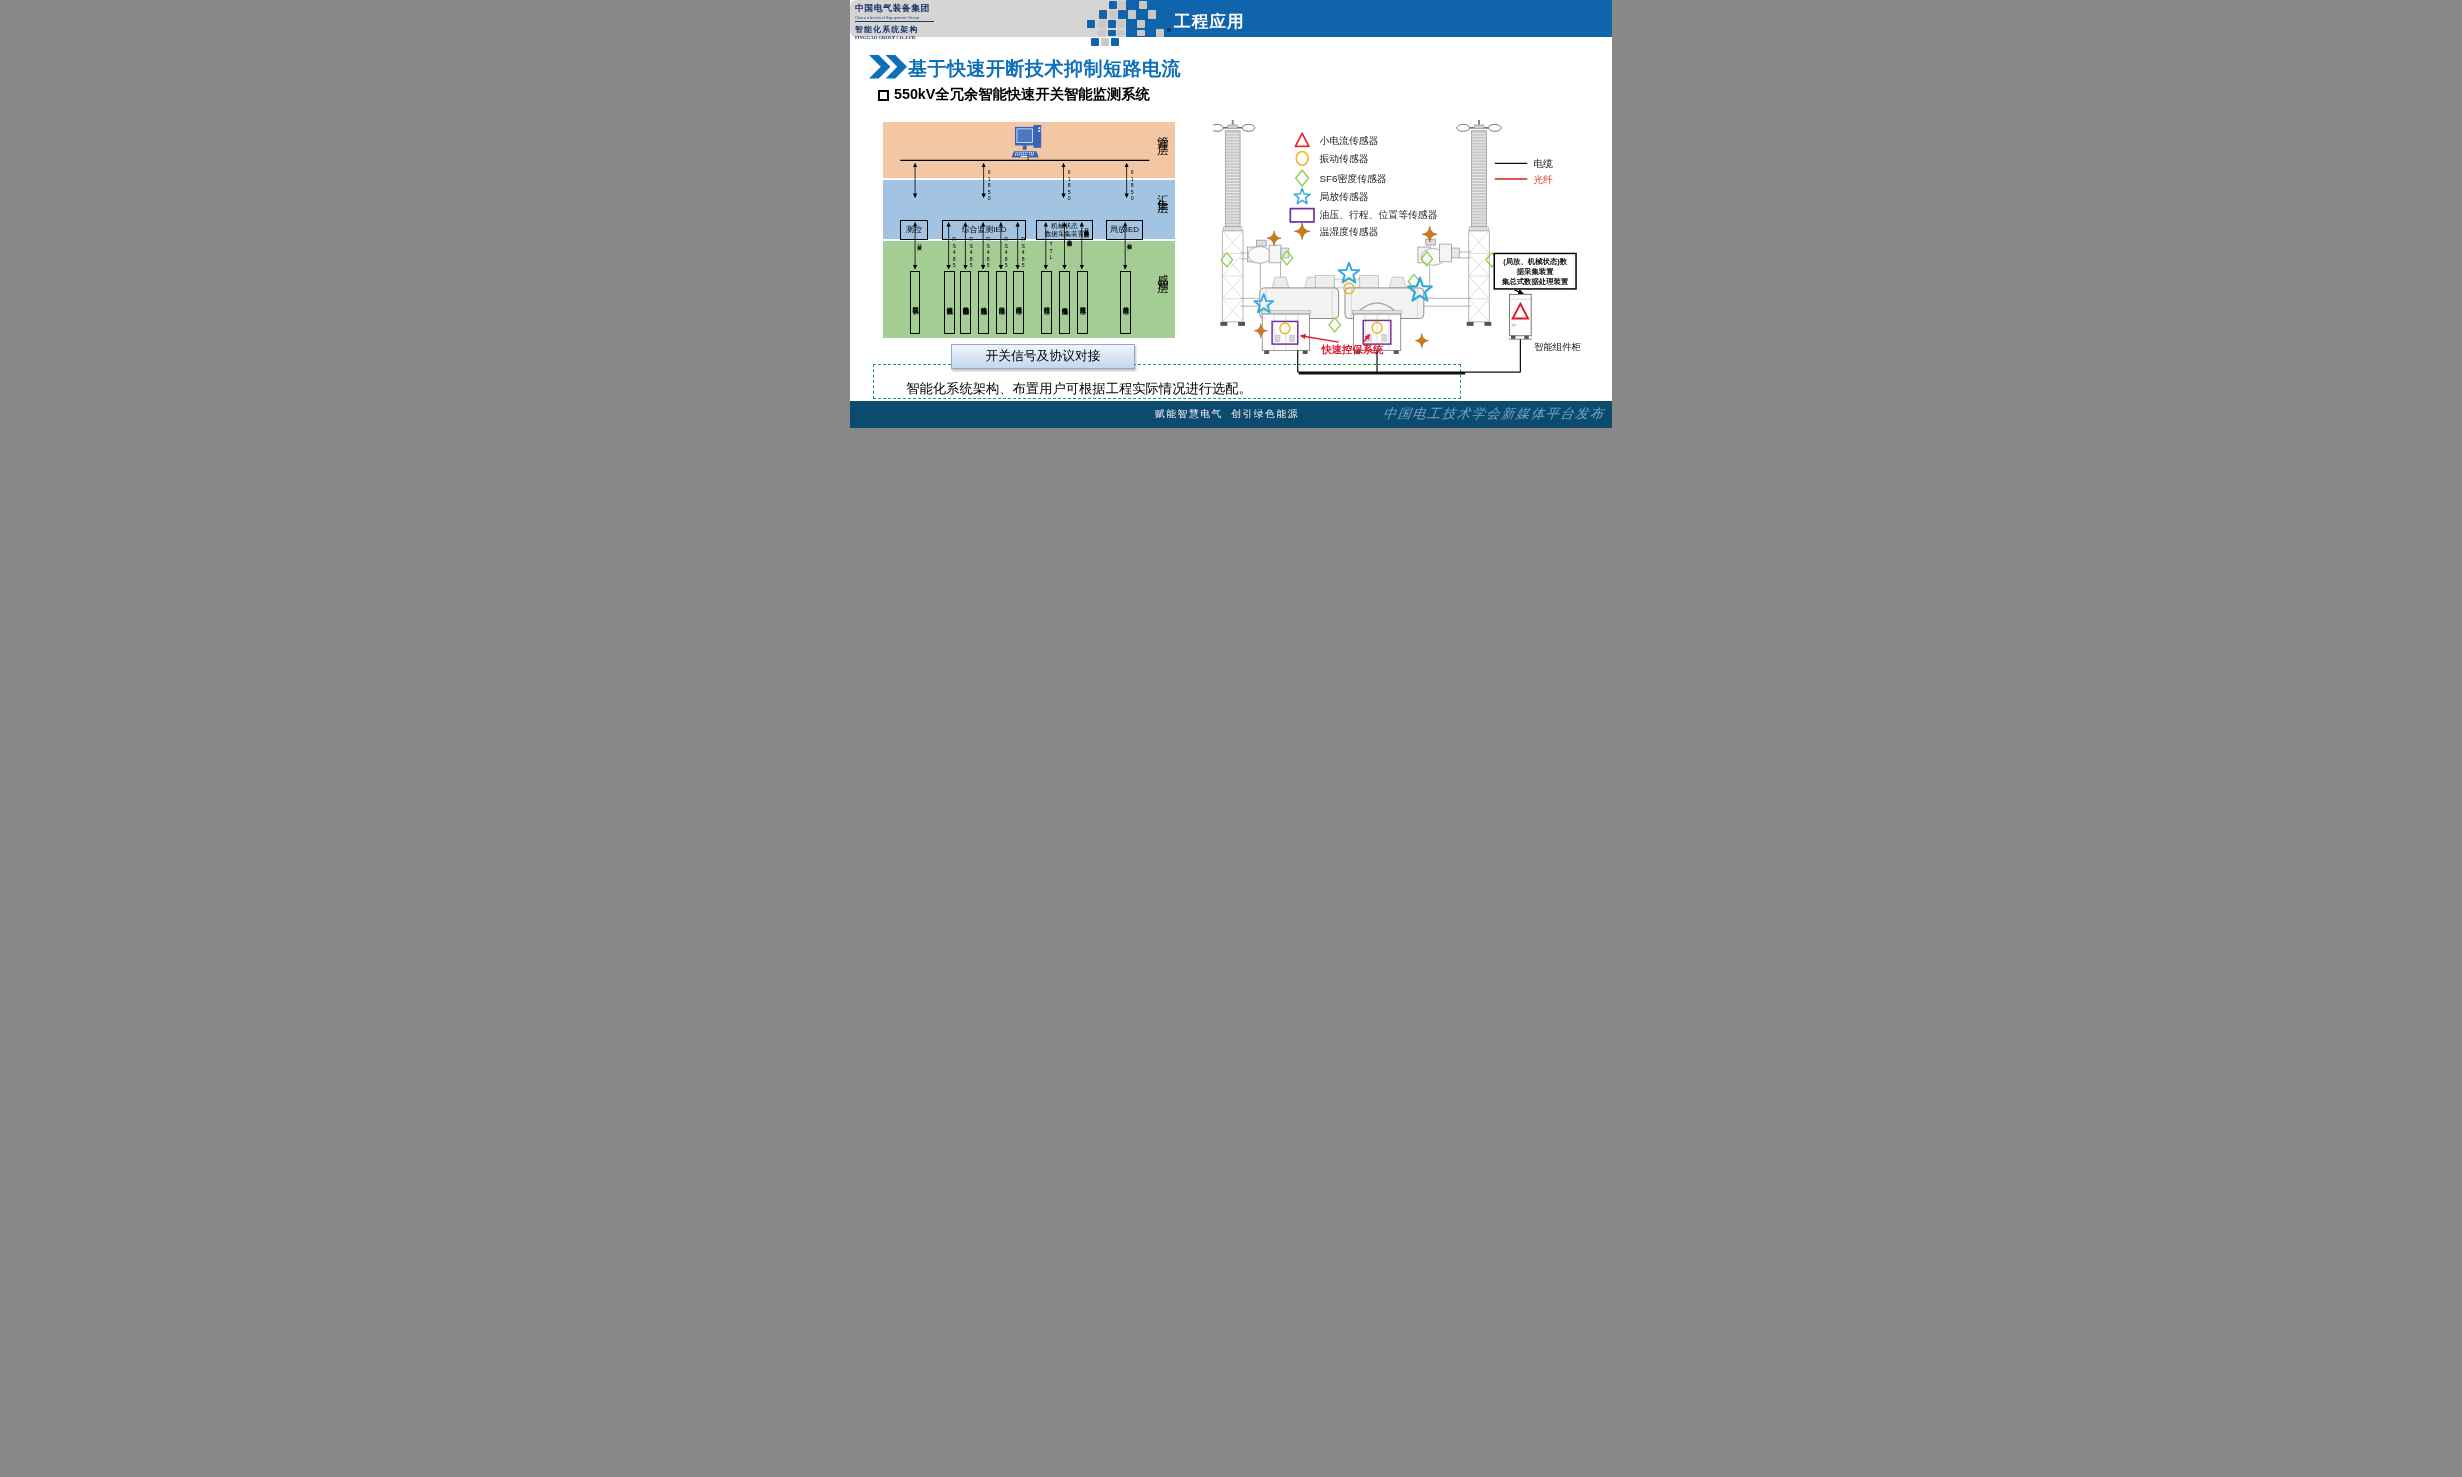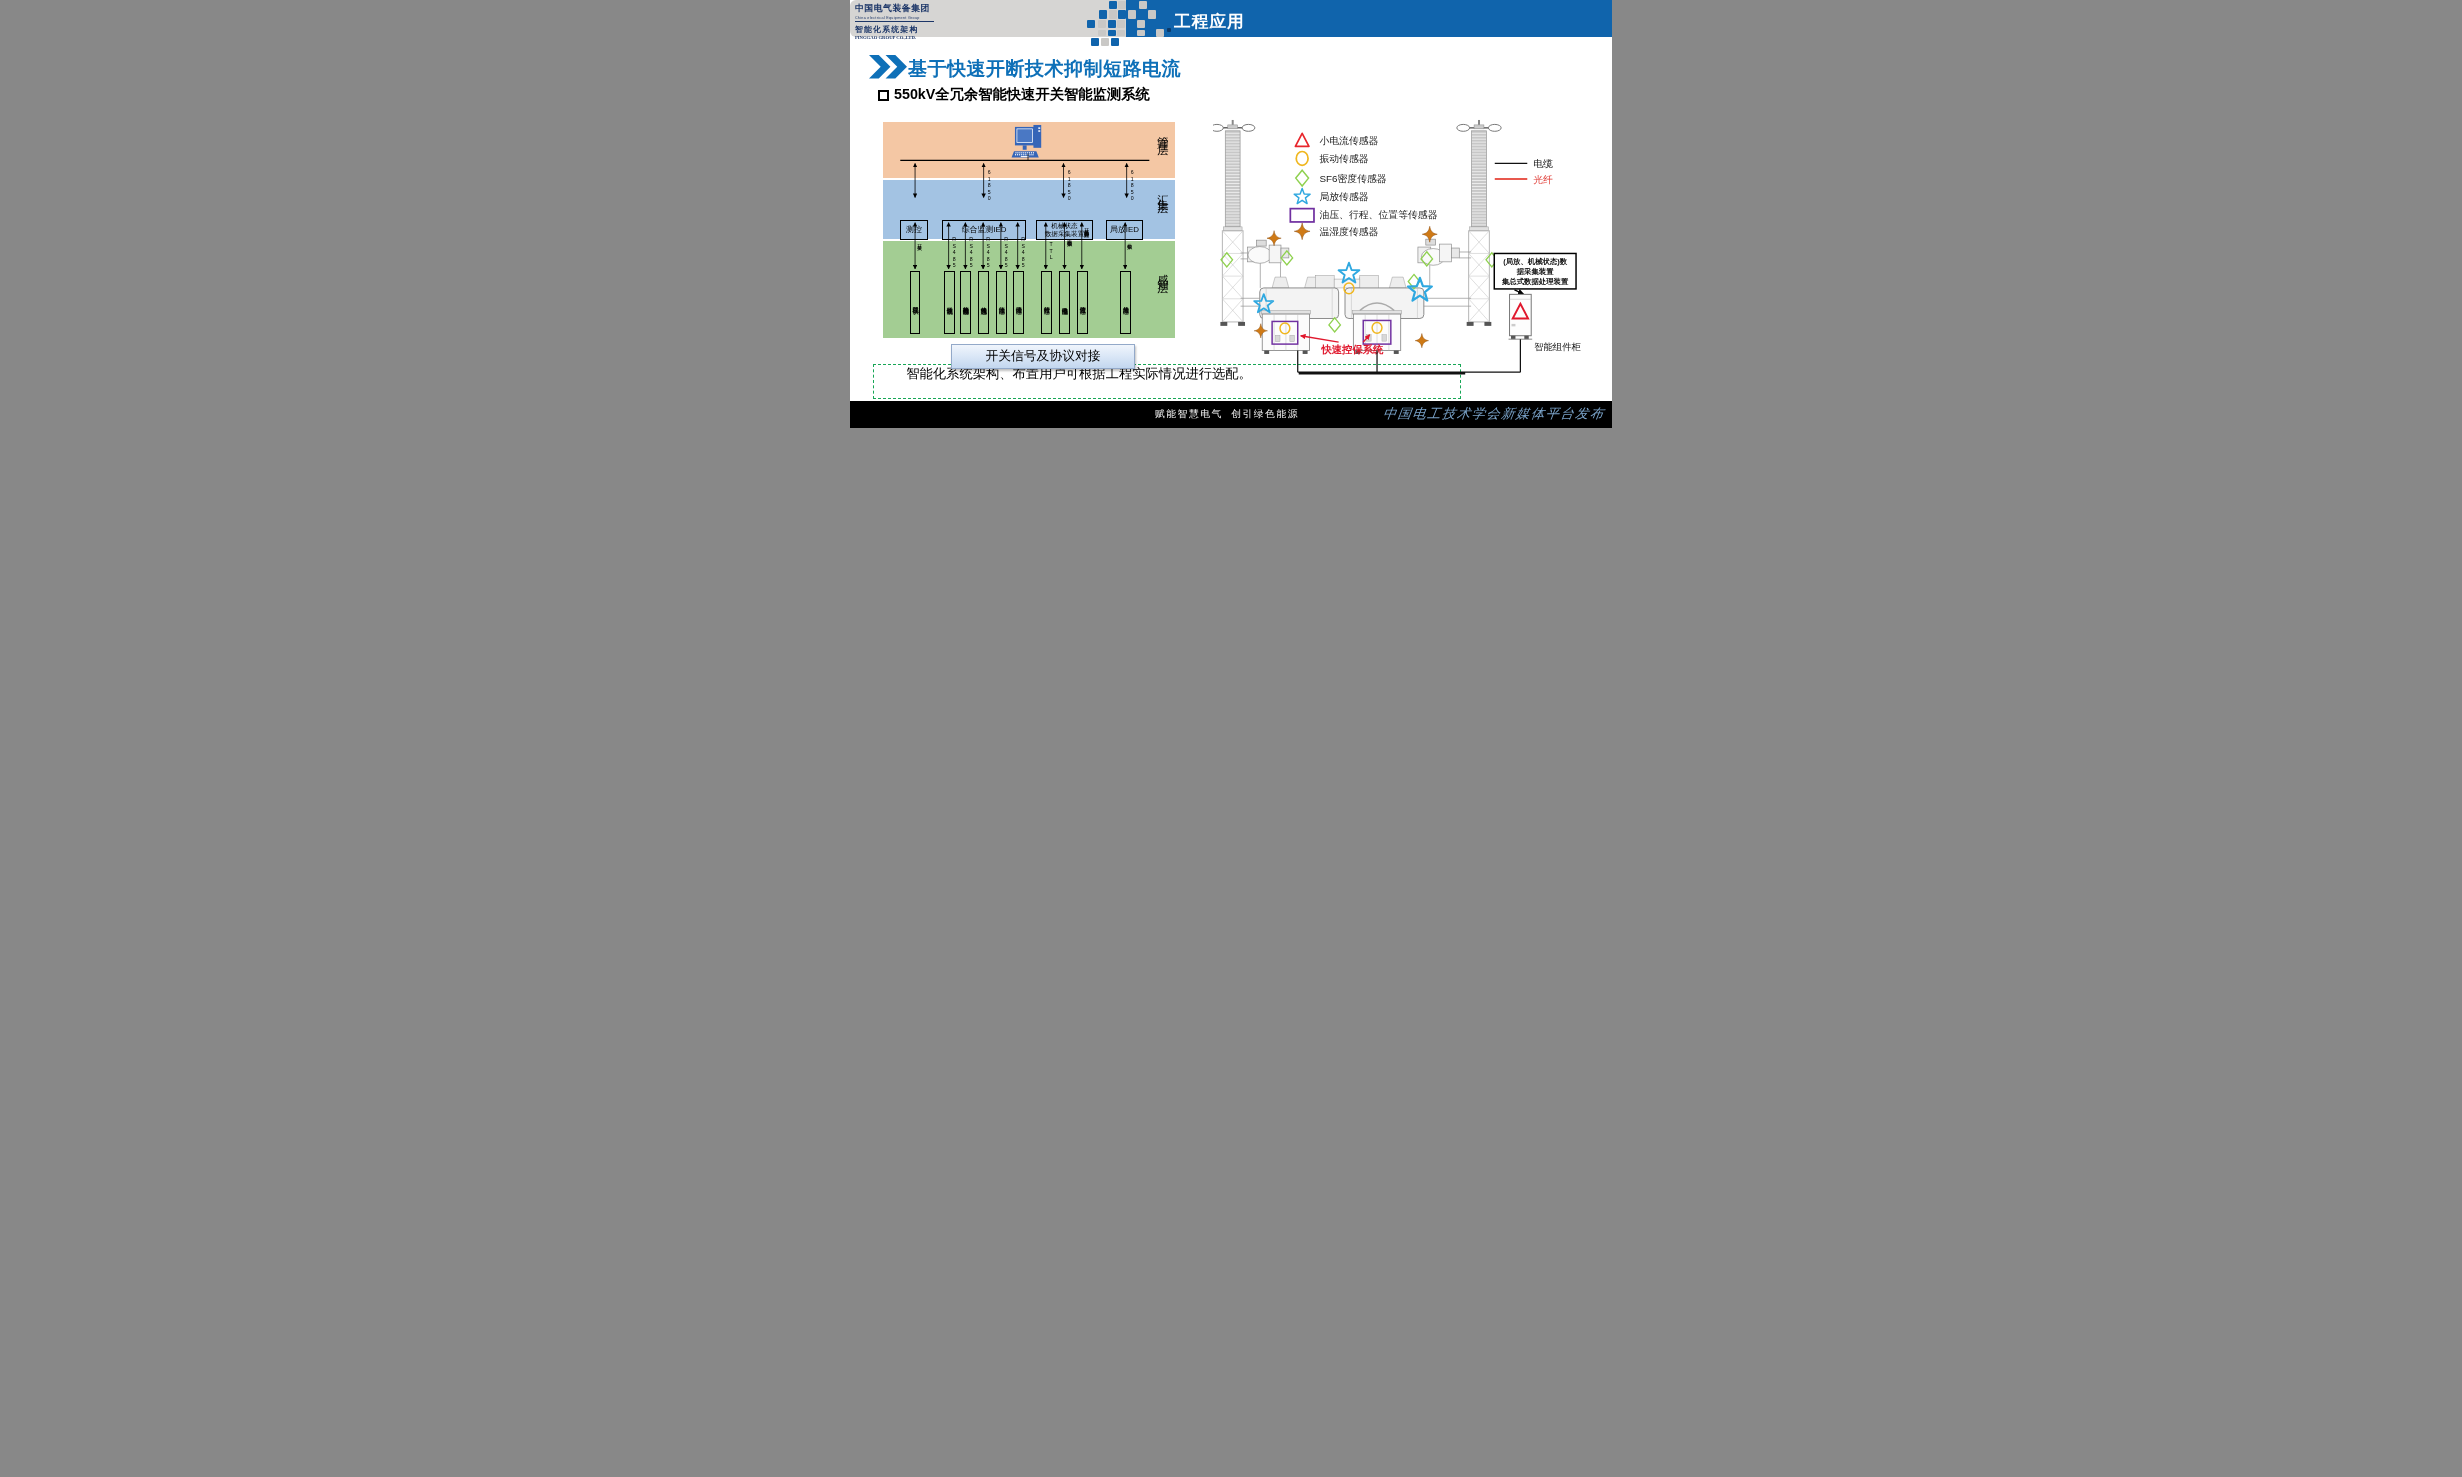--- a/index.html
+++ b/index.html
@@ -40,24 +40,24 @@
           font-size:5.2px;line-height:1;letter-spacing:0.5px;color:#000;}
   .sensor{position:absolute;top:149px;height:63px;width:10.8px;border:0.7px solid #000;box-sizing:border-box;
           writing-mode:vertical-rl;text-orientation:upright;display:flex;align-items:center;justify-content:center;
           font-size:6.2px;letter-spacing:0.2px;color:#000;}
   
   #caption{position:absolute;left:101px;top:344px;width:182px;height:22.7px;
            background:linear-gradient(180deg,#f0f5fc 0%,#dce8f7 45%,#c3d7ef 100%);
            border:0.5px solid #93a9c9;box-shadow:1px 1.5px 2px rgba(0,0,0,.25);
            display:flex;align-items:center;justify-content:center;font-size:12.8px;color:#000;}
   #note{position:absolute;left:22.7px;top:364px;width:588px;height:35px;border:1.5px dashed #17a656;
-        box-sizing:border-box;display:flex;align-items:flex-start;padding-left:32.5px;
+        box-sizing:border-box;display:flex;align-items:flex-end;padding-left:32.5px;
         font-size:13.3px;color:#000;background:transparent;}
   
-  #footer{position:absolute;left:0;top:401px;width:762px;height:27px;background:#000000;}
+  #footer{position:absolute;left:0;top:401px;width:762px;height:27px;background:#0c4a6e;}
   #slogan{position:absolute;left:305px;top:6.9px;font-size:9.8px;color:#f4f4f4;letter-spacing:1.5px;white-space:pre;}
   #publisher{position:absolute;right:6.9px;top:3.9px;font-size:13.3px;color:#79a2c8;
              font-family:"Liberation Serif","DejaVu Serif",serif;font-style:italic;
              letter-spacing:1.5px;transform:skewX(-8deg);white-space:pre;}
   
   #equip{position:absolute;left:363px;top:118px;}
   text{font-family:"Liberation Sans","DejaVu Sans",sans-serif;}
 </style>
 </head>
 <body>

